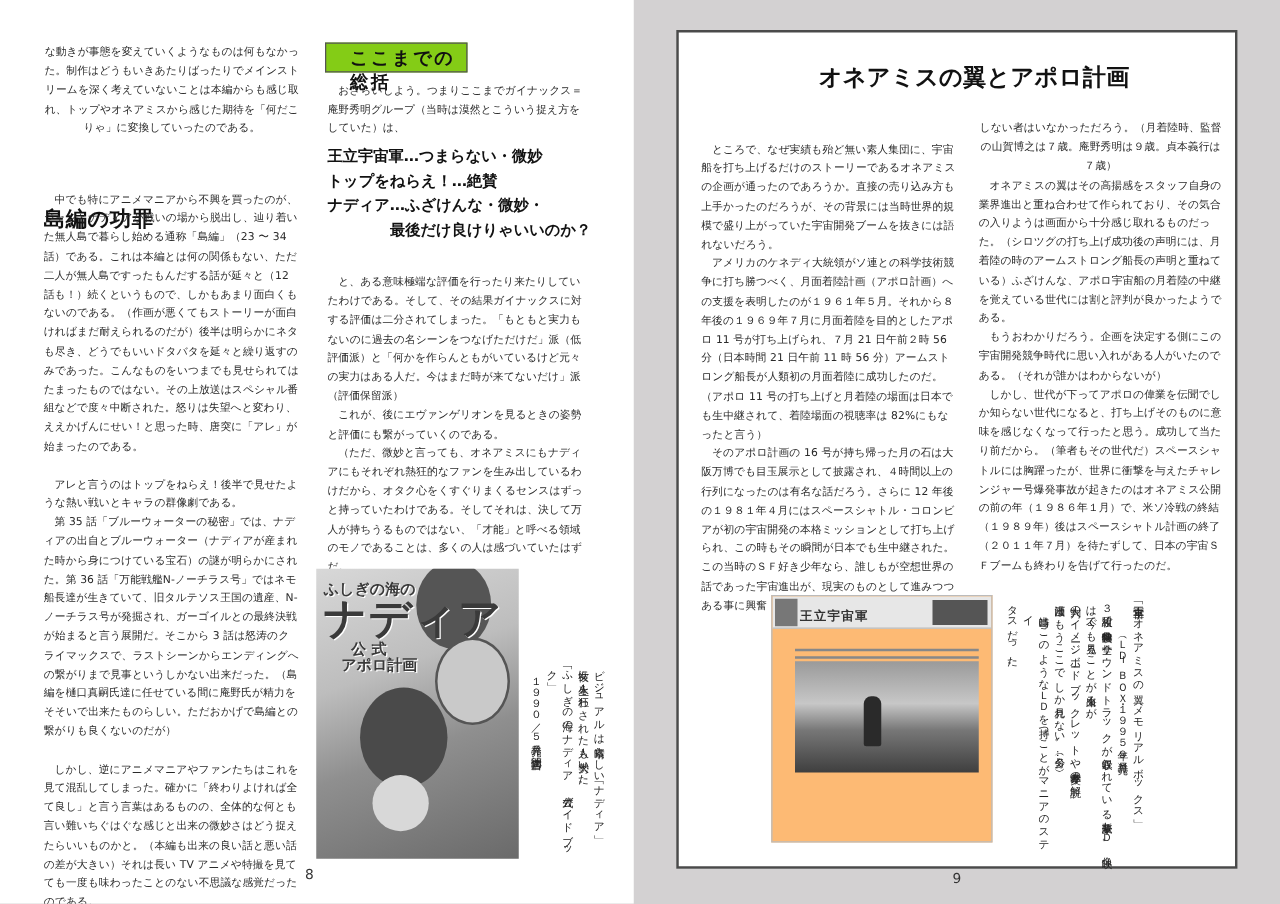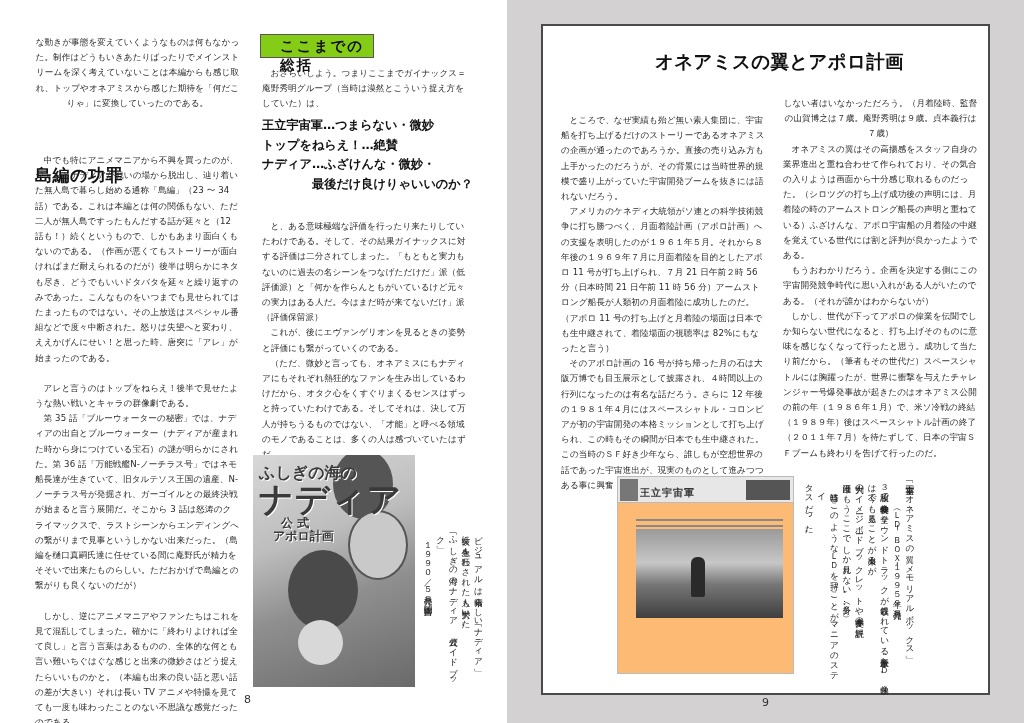--- a/index.html
+++ b/index.html
@@ -18,21 +18,21 @@
 
   .boxed-title { position: absolute; left: 260px; top: 34px; width: 114px; height: 24px; border: 1.5px solid #555; font-size: 14.5px; font-weight: bold; letter-spacing: 2px; padding: 2px 0 0 19px; color: #111; background: #84cc16; }
 
   .summary { position: absolute; left: 262px; top: 116px; width: 235px; font-size: 12.2px; line-height: 19.5px; font-weight: bold; color: #111; }
   .summary .indent { padding-left: 50px; }
   .summary .spaced { letter-spacing: 4px; }
 
   .figure { position: absolute; overflow: hidden; }
   .nadia-img { left: 253px; top: 455px; width: 162px; height: 232px; background: linear-gradient(160deg, #d8d8d8 0%, #bdbdbd 35%, #8f8f8f 60%, #6a6a6a 100%); }
   .nadia-title { position: absolute; left: 6px; top: 10px; font-weight: bold; color: #3a3a3a; line-height: 1.05; text-shadow: 1px 1px 0 #fff; }
-  .nadia-title .t1 { font-size: 16px; }
+  .nadia-title .t1 { font-size: 12px; }
   .nadia-title .t2 { font-size: 34px; letter-spacing: 1px; }
   .nadia-title .t3 { font-size: 12px; padding-left: 22px; }
   .nadia-title .t4 { font-size: 12px; padding-left: 14px; }
   .nadia-char { position: absolute; border-radius: 50%; }
 
   .vcaption { position: absolute; writing-mode: vertical-rl; font-size: 8.6px; line-height: 12.6px; color: #222; letter-spacing: 0.3px; }
 
   .page-num { position: absolute; font-size: 11px; color: #333; }
 
   .right-title { position: absolute; left: 655px; top: 49px; font-size: 18.5px; font-weight: bold; color: #111; letter-spacing: 0.3px; }

